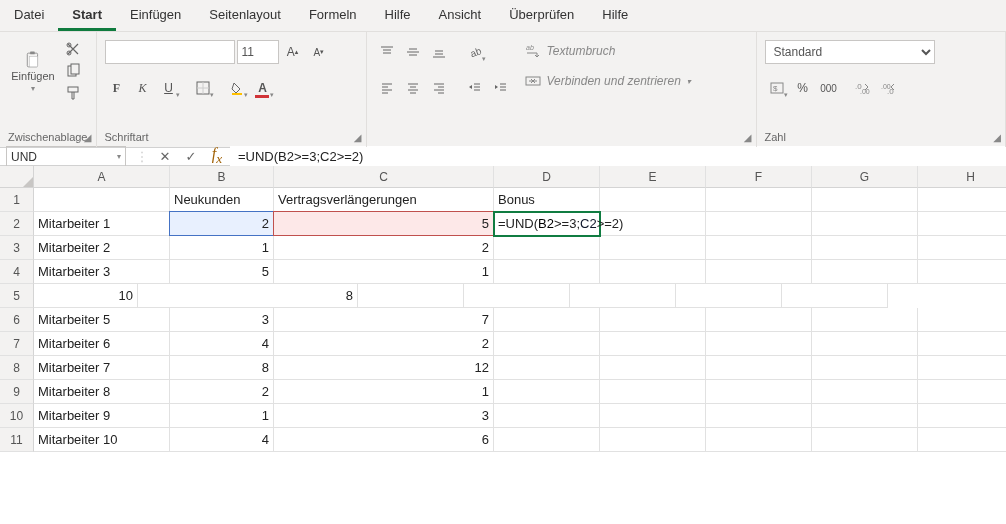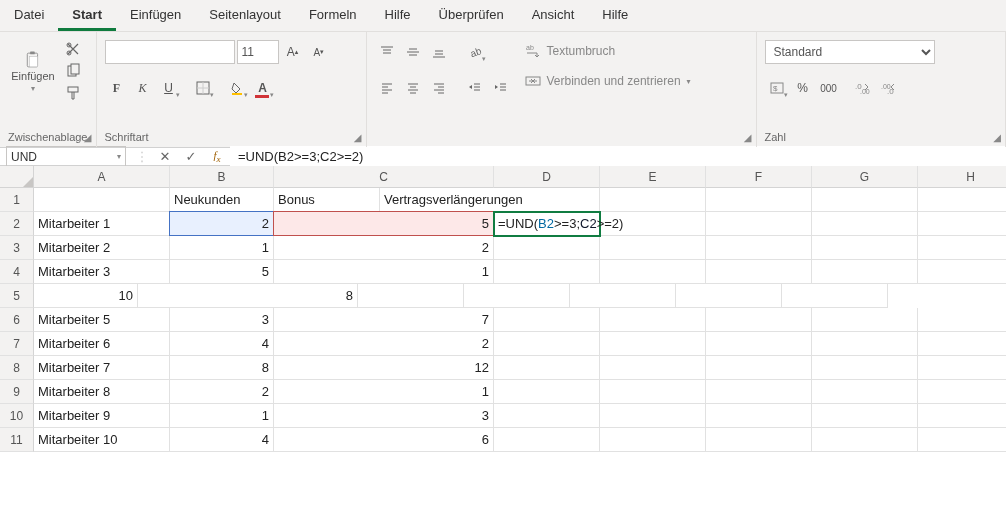--- a/index.html
+++ b/index.html
@@ -24,29 +24,29 @@
 .icon { width: 16px; height: 16px; display: inline-flex; align-items: center; justify-content: center; color: #555; }
 .row { display: flex; gap: 2px; align-items: center; height: 32px; }
 .sel { background: #fff; border: 1px solid #c8c6c4; height: 24px; font-size: 12px; padding: 0 4px; color: #555; }
 .sel.font-name { width: 130px; }
 .sel.font-size { width: 42px; }
 .btn { width: 24px; height: 24px; display: flex; align-items: center; justify-content: center; color: #555; cursor: pointer; font-size: 12px; position: relative; }
 .btn .carat { font-size: 7px; position: absolute; right: 1px; bottom: 1px; color: #888; }
 .btn.bold { font-weight: bold; font-family: Georgia, serif; }
 .btn.italic { font-style: italic; font-family: Georgia, serif; }
 .btn.under { text-decoration: underline; }
-.wide-btn { display: flex; align-items: center; gap: 6px; height: 26px; padding: 0 6px; color: #888; cursor: pointer; font-size: 12px; }
+.wide-btn { display: flex; align-items: center; gap: 6px; height: 26px; padding: 0 6px; color: #888; cursor: pointer; font-size: 12px; font-style: italic; }
 .dropdown-arrow { font-size: 8px; color: #888; }
 
 
 .fx-row { display: flex; align-items: center; height: 18px; border-bottom: 1px solid #d1d1d1; background: #fff; }
 .name-box { width: 120px; height: 22px; margin: 0 6px; border: 1px solid #c8c6c4; display: flex; align-items: center; padding: 0 4px; font-size: 12px; justify-content: space-between; }
 .fx-sep { width: 20px; text-align: center; color: #ccc; }
 .fx-btn { width: 26px; height: 22px; display: flex; align-items: center; justify-content: center; color: #666; cursor: pointer; font-size: 13px; }
-.fx-label { font-style: italic; font-family: Georgia, serif; font-size: 11px; color: #a16207; }
+.fx-label { font-style: italic; font-family: Georgia, serif; font-size: 16px; color: #a16207; }
 .fx-input { flex: 1; height: 22px; border: none; outline: none; font-size: 13px; padding: 0 8px; color: #222; }
 
 
 .grid { display: flex; flex: 1; background: #fff; overflow: hidden; }
 .rowhdrs { display: flex; flex-direction: column; }
 .corner { width: 34px; height: 22px; background: #f3f2f1; border-right: 1px solid #d4d4d4; border-bottom: 1px solid #d4d4d4; display: flex; align-items: flex-end; justify-content: flex-end; }
 .corner svg { width: 10px; height: 10px; }
 .rowhdr { width: 34px; height: 24px; background: #f3f2f1; border-right: 1px solid #d4d4d4; border-bottom: 1px solid #e1e1e1; display: flex; align-items: center; justify-content: center; font-size: 12px; color: #555; }
 .cols { display: flex; flex-direction: column; flex: 1; }
 .colhdrs { display: flex; height: 22px; }
@@ -54,21 +54,21 @@
 .cells { display: flex; flex-direction: column; }
 .row-cells { display: flex; height: 24px; }
 .cell { border-right: 1px solid #e1e1e1; border-bottom: 1px solid #e1e1e1; padding: 0 4px; display: flex; align-items: center; font-size: 13px; color: #222; position: relative; overflow: visible; white-space: nowrap; }
 .cell.num { justify-content: flex-end; }
 .cell.sel-b2 { background: #e8f0fe; }
 .cell.sel-c2 { background: #fde8e8; }
 .cell.active { outline: 2px solid #107c41; outline-offset: -1px; z-index: 2; }
 .cell.b2-border::after { content:""; position:absolute; inset:-1px; border:1px solid #4472c4; pointer-events:none; }
 .cell.c2-border::after { content:""; position:absolute; inset:-1px; border:1px solid #c0504d; pointer-events:none; }
 .cell .overflow { position: absolute; left: 4px; white-space: nowrap; z-index: 3; }
-.ref-blue { color: #0369a1; }
+.ref-blue { color: #000000; }
 .ref-red { color: #0f172a; }
 
 
 .cw-A { width: 136px; }
 .cw-B { width: 104px; }
 .cw-C { width: 220px; }
 .cw-D { width: 106px; }
 .cw-E { width: 106px; }
 .cw-F { width: 106px; }
 .cw-G { width: 106px; }
@@ -78,22 +78,22 @@
 <body>
 <div class="app">
 
 <div class="tabs">
   <div class="tab">Datei</div>
   <div class="tab active">Start</div>
   <div class="tab">Einfügen</div>
   <div class="tab">Seitenlayout</div>
   <div class="tab">Formeln</div>
   <div class="tab">Hilfe</div>
+  <div class="tab">Ansicht</div>
   <div class="tab">Überprüfen</div>
-  <div class="tab">Ansicht</div>
   <div class="tab">Hilfe</div>
 </div>
 
 <div class="ribbon">
 
   <div class="ribbon-group">
     <div class="group-body">
       <div class="big-btn">
         <span class="icon">
           <svg width="28" height="32" viewBox="0 0 28 32">
@@ -371,22 +371,22 @@
       <div class="colhdr cw-E">E</div>
       <div class="colhdr cw-F">F</div>
       <div class="colhdr cw-G">G</div>
       <div class="colhdr cw-H">H</div>
     </div>
     <div class="cells">
 
       <div class="row-cells">
         <div class="cell cw-A"></div>
         <div class="cell cw-B">Neukunden</div>
+        <div class="cell cw-C">Vertragsverlängerungen</div>
         <div class="cell cw-D">Bonus</div>
-        <div class="cell cw-C">Vertragsverlängerungen</div>
         <div class="cell cw-E"></div>
         <div class="cell cw-F"></div>
         <div class="cell cw-G"></div>
         <div class="cell cw-H"></div>
       </div>
 
       <div class="row-cells">
         <div class="cell cw-A">Mitarbeiter 1</div>
         <div class="cell cw-B num sel-b2 b2-border">2</div>
         <div class="cell cw-C num sel-c2 c2-border">5</div>

